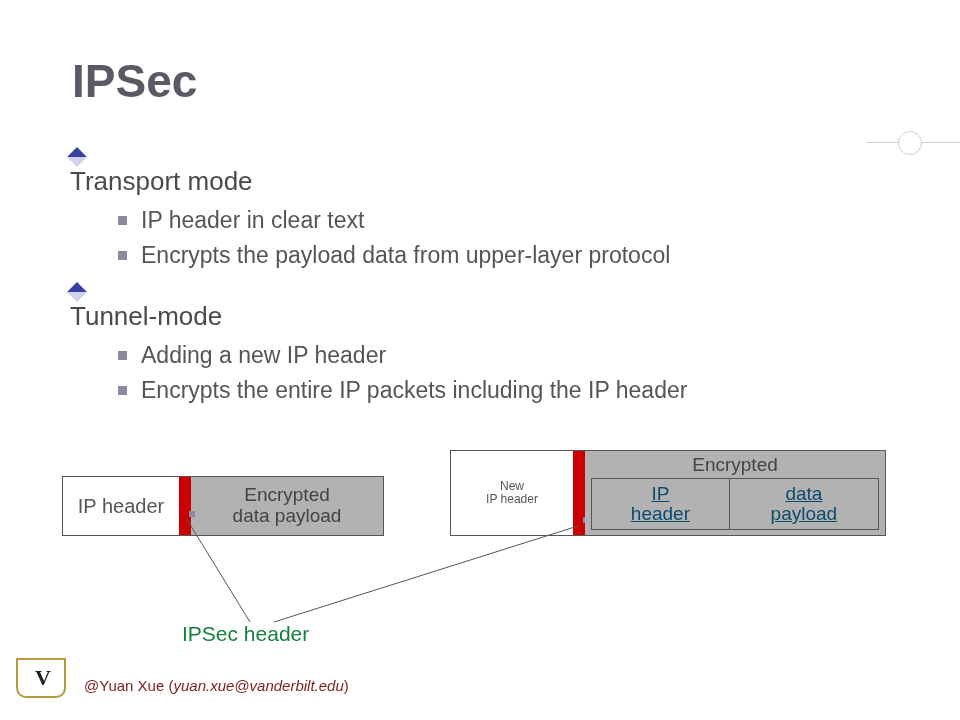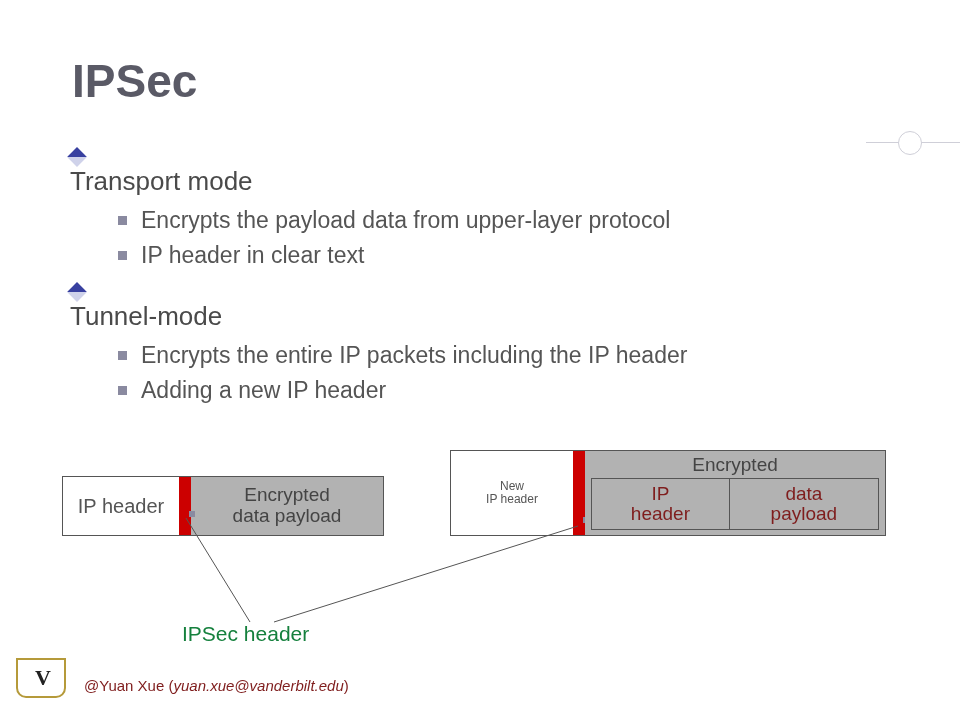--- a/index.html
+++ b/index.html
@@ -194,23 +194,24 @@
     border: 1px solid #555;
     display: flex;
     align-items: stretch;
     background: #b2b2b2;
   }
   .pkt-right .encwrap .inner > div {
     display: flex;
     align-items: center;
     justify-content: center;
     font-size: 19px;
-    color: #7f1d1d;
+    color: #0c4a6e;
     text-align: center;
     line-height: 1.05;
+    text-decoration: underline;
   }
   .pkt-right .encwrap .inner .iph {
     width: 48%;
     border-right: 1px solid #555;
   }
   .pkt-right .encwrap .inner .dp {
     width: 52%;
   }
 
   
@@ -274,37 +275,37 @@
   <div class="hr-line"></div>
   <div class="ring"></div>
 
   <div class="body">
     <div class="bullet-l1">
       <span class="mark"></span>
       <span>Transport mode</span>
     </div>
     <div class="bullet-l2">
       <span class="sq"></span>
-      <span>Encrypts the payload data from upper-layer protocol</span>
+      <span>IP header in clear text</span>
     </div>
     <div class="bullet-l2">
       <span class="sq"></span>
-      <span>IP header in clear text</span>
+      <span>Encrypts the payload data from upper-layer protocol</span>
     </div>
     <div class="bullet-l1">
       <span class="mark"></span>
       <span>Tunnel-mode</span>
     </div>
     <div class="bullet-l2">
       <span class="sq"></span>
-      <span>Encrypts the entire IP packets including the IP header</span>
+      <span>Adding a new IP header</span>
     </div>
     <div class="bullet-l2">
       <span class="sq"></span>
-      <span>Adding a new IP header</span>
+      <span>Encrypts the entire IP packets including the IP header</span>
     </div>
   </div>
 
   <div class="diagrams">
 
     <div class="pkt-left">
       <div class="iphdr">IP header</div>
       <div class="redband">
         <span class="dot"></span>
       </div>

